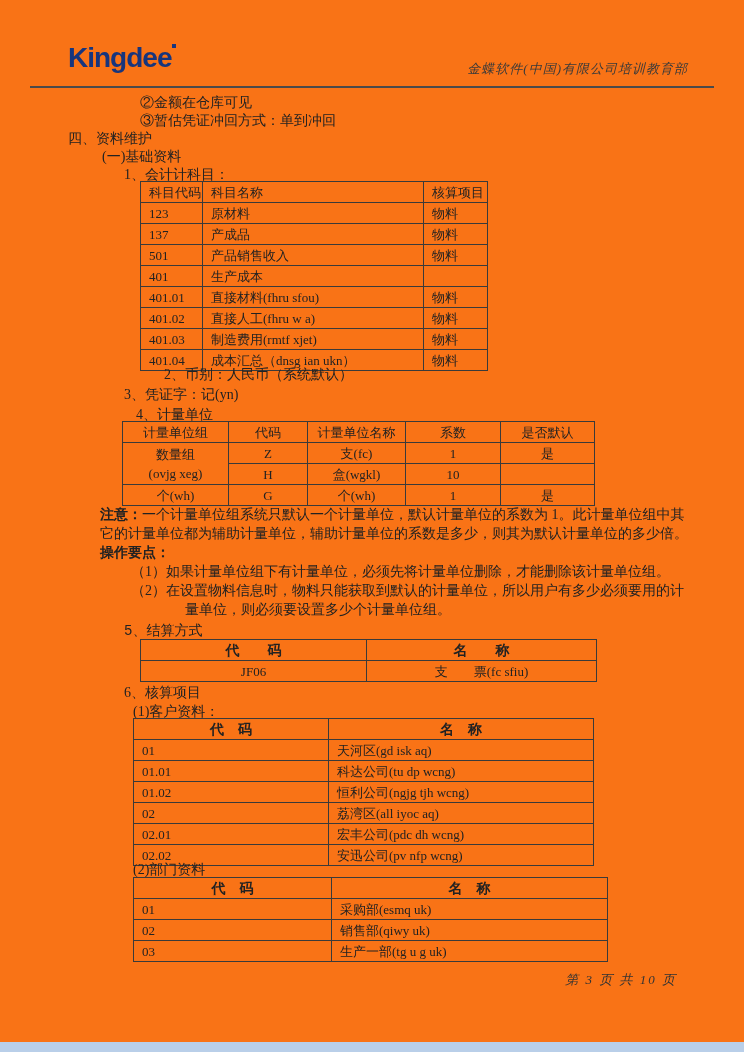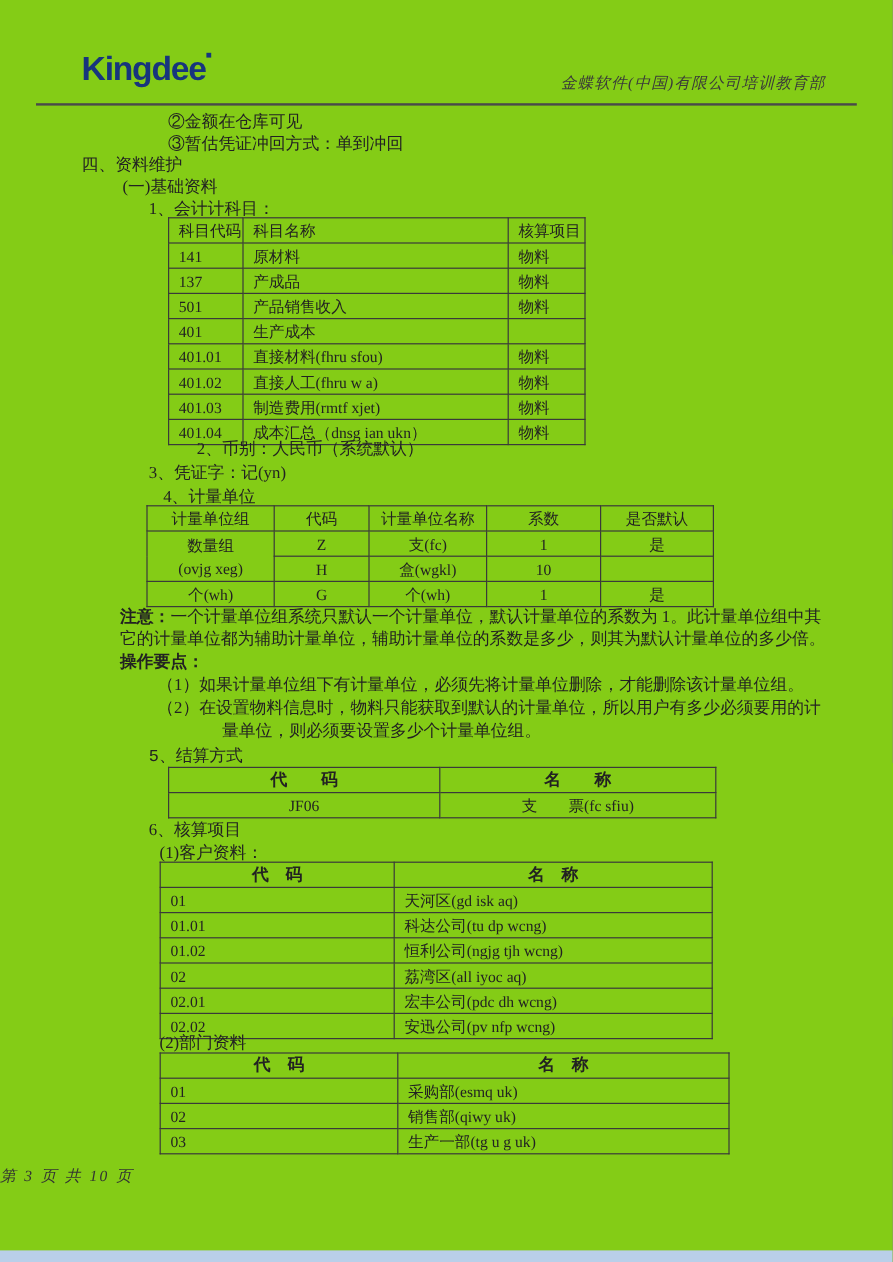--- a/index.html
+++ b/index.html
@@ -1,34 +1,34 @@
 <!DOCTYPE html>
 <html><head>
 <meta charset="utf-8">
 <style>
   html,body{margin:0;padding:0;background:#888;}
-  .page{position:relative;width:744px;height:1052px;background:#84cc16;margin:0 auto;
+  .page{position:relative;width:744px;height:1052px;background:#f97316;margin:0 auto;
         font-family:"Liberation Serif","DejaVu Serif",serif;color:#222;overflow:hidden;}
   .abs{position:absolute;white-space:nowrap;}
   .t14{font-size:14px;line-height:18px;}
   
   .logo{position:absolute;left:68px;top:42px;font-family:"Liberation Sans","DejaVu Sans",sans-serif;
         font-weight:bold;font-size:28px;letter-spacing:-1px;color:#17357d;}
   .logo-dot{display:inline-block;width:4px;height:4px;background:#17357d;vertical-align:top;margin:2px 0 0 1px;}
   .org{position:absolute;right:56px;top:60px;font-size:13px;font-style:italic;color:#3a3a3a;letter-spacing:1px;}
   .rule{position:absolute;left:30px;right:30px;top:86px;border-bottom:2px solid #4a4a4a;height:0;}
   
   table{border-collapse:collapse;table-layout:fixed;padding-left:27px;}
   td,th{border:1px solid #3a3a3a;height:20px;padding:0;font-size:13px;font-weight:normal;
         line-height:19px;overflow:hidden;white-space:nowrap;vertical-align:middle;}
   .al{text-align:left;padding-left:8px;}
   .ac{text-align:center;}
   .hdr-bold th{font-weight:bold;font-size:14px;text-align:center;}
   .bold{font-weight:bold;}
-  .footer{position:absolute;left:0;top:971px;width:677px;text-align:left;
+  .footer{position:absolute;left:0;top:971px;width:677px;text-align:right;
           font-size:13px;font-style:italic;letter-spacing:2px;color:#333;}
   .bottombar{position:absolute;left:0;top:1042px;width:744px;height:10px;background:#b9cfe9;}
 </style>
 </head>
 <body>
 
 <div class="page">
 
   <div class="logo"><span>Kingdee</span><span class="logo-dot"></span></div>
   <div class="org">金蝶软件(中国)有限公司培训教育部</div>
@@ -47,21 +47,21 @@
         <col style="width:221px">
         <col style="width:64px">
       </colgroup>
     <tbody>
         <tr>
       <th class="al">科目代码</th>
       <th class="al">科目名称</th>
       <th class="al">核算项目</th>
     </tr>
     <tr>
-          <td class="al">141</td>
+          <td class="al">123</td>
           <td class="al">原材料</td>
           <td class="al">物料</td>
         </tr>
     <tr>
           <td class="al">137</td>
           <td class="al">产成品</td>
           <td class="al">物料</td>
         </tr>
     <tr>
           <td class="al">501</td>

